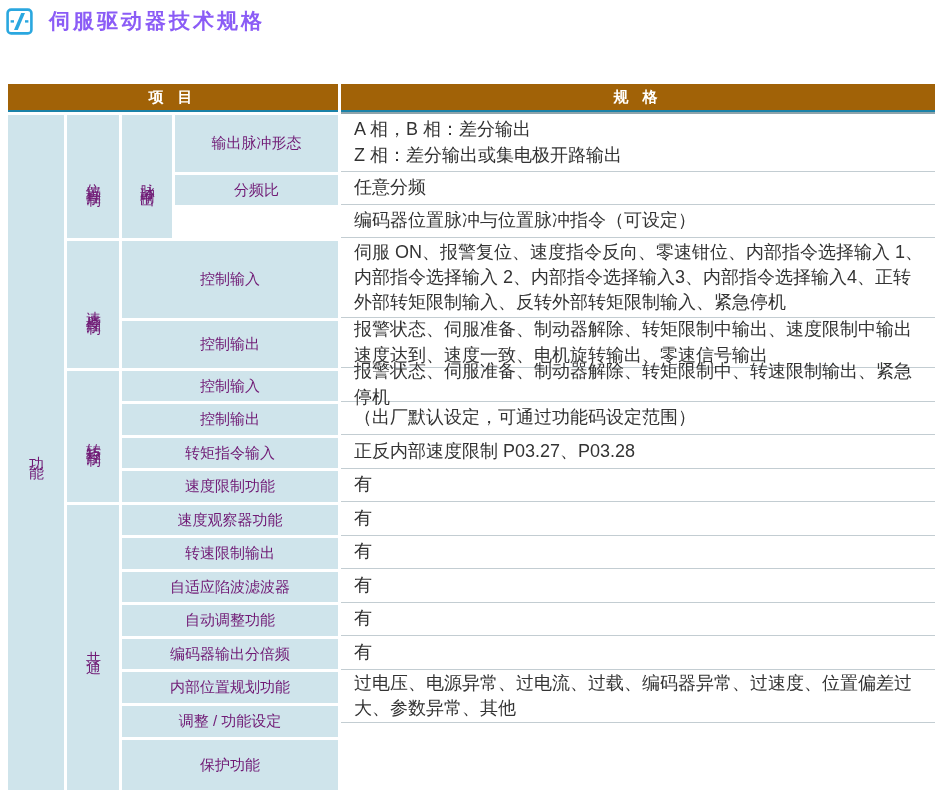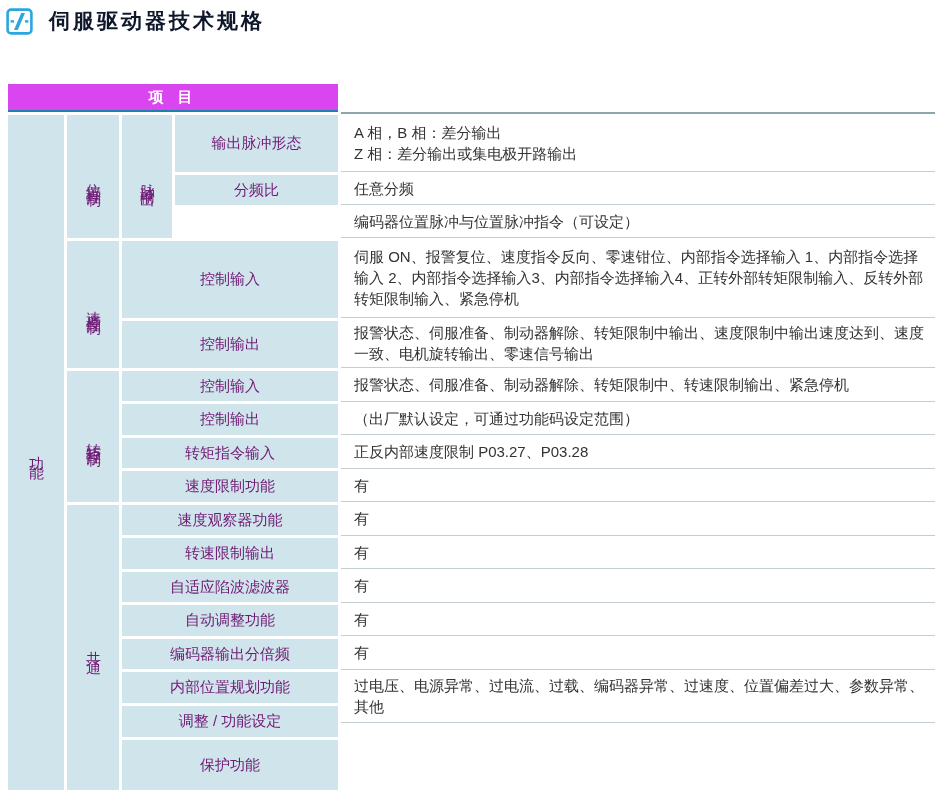--- a/index.html
+++ b/index.html
@@ -5,26 +5,26 @@
   html,body{margin:0;padding:0;background:#ffffff;}
   body{
     width:943px;height:798px;position:relative;overflow:hidden;
     font-family:"Liberation Sans","DejaVu Sans",sans-serif;
     color:#333;
   }
   
   .titlebar{position:absolute;left:6px;top:6px;height:30px;display:flex;align-items:center;}
   .logo{width:27px;height:27px;flex:0 0 auto;}
   .page-title{
-    margin-left:16px;font-size:21px;font-weight:bold;color:#0f172a;letter-spacing:3px;
+    margin-left:16px;font-size:21px;font-weight:bold;color:#8b5cf6;letter-spacing:3px;
   }
   
   .tbl{position:absolute;left:8px;top:84px;width:927px;height:708px;}
   .hd{
-    position:absolute;top:0;height:28px;background:#d946ef;color:#fff;
+    position:absolute;top:0;height:28px;background:#a16207;color:#fff;
     display:flex;align-items:center;justify-content:center;
     font-size:15px;font-weight:bold;letter-spacing:5px;
     border-bottom:2px solid #1b82a8;box-sizing:border-box;
   }
   .hd-left{left:0;width:330px;}
   .hd-right{left:333px;width:594px;}
   
   .items{
     position:absolute;left:0;top:31px;width:330px;height:675px;
     display:grid;
@@ -48,21 +48,21 @@
   .lbl34{grid-column:3 / 5;}
   
   .specs{
     position:absolute;left:333px;top:28px;width:594px;
     border-top:2px solid #8fa4ab;box-sizing:border-box;
     background:#fff;
   }
   .spec{
     box-sizing:border-box;border-bottom:1px solid #c3cdd2;
     display:flex;align-items:center;
-    padding:2px 10px 2px 13px;font-size:15px;line-height:1.4;color:#333;
+    padding:2px 10px 2px 13px;font-size:18px;line-height:1.4;color:#333;
     white-space:pre-line;
   }.h33{height:33px;}.h34{height:34px;}
   .h80{height:80px;}.h50{height:50px;}.h53{height:53px;}
   .spec-first{height:58px;}
 </style>
 </head>
 <body>
 
 <div class="titlebar">
   <span class="logo">
@@ -72,20 +72,21 @@
       <rect x="4.6" y="12.2" width="3.4" height="2.4" fill="#2aa7df"></rect>
       <rect x="19" y="12.2" width="3.4" height="2.4" fill="#2aa7df"></rect>
     </svg>
   </span>
   <span class="page-title">伺服驱动器技术规格</span>
 </div>
 
 <div class="tbl">
 
   <div class="hd hd-left">项 目</div>
+  <div class="hd hd-right">规 格</div>
 
   <div class="items">
     <div class="ic vert-wide c-fn">功能</div>
 
     <div class="ic vert c-pos">位置控制</div>
     <div class="ic vert c-pulse">脉冲输出</div>
     <div class="ic lbl4" style="grid-row:1">输出脉冲形态</div>
     <div class="ic lbl4" style="grid-row:2">分频比</div>
 
     <div class="ic vert c-spd">速度控制</div>

